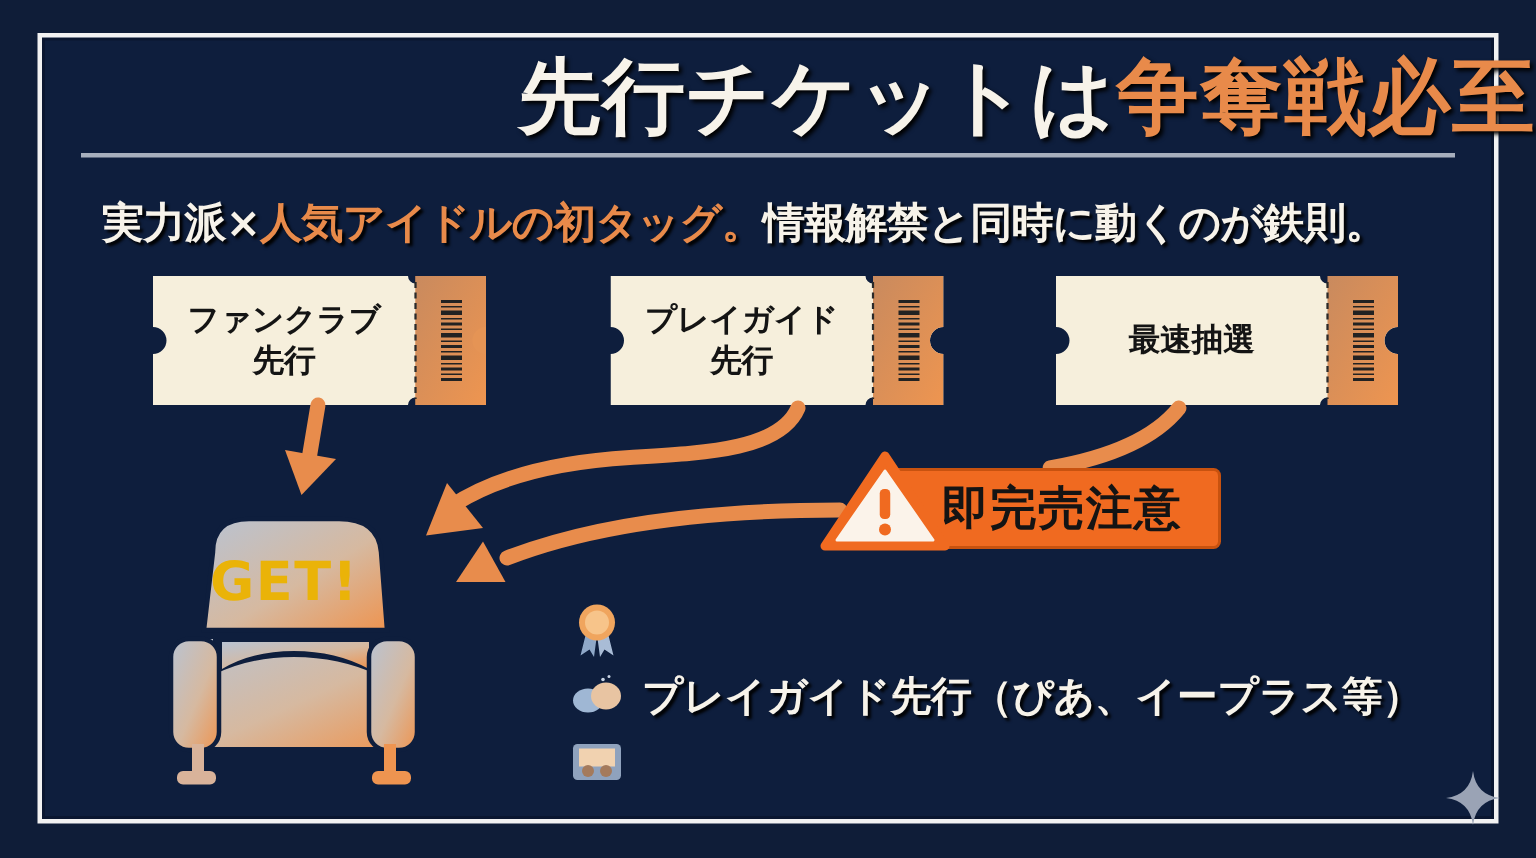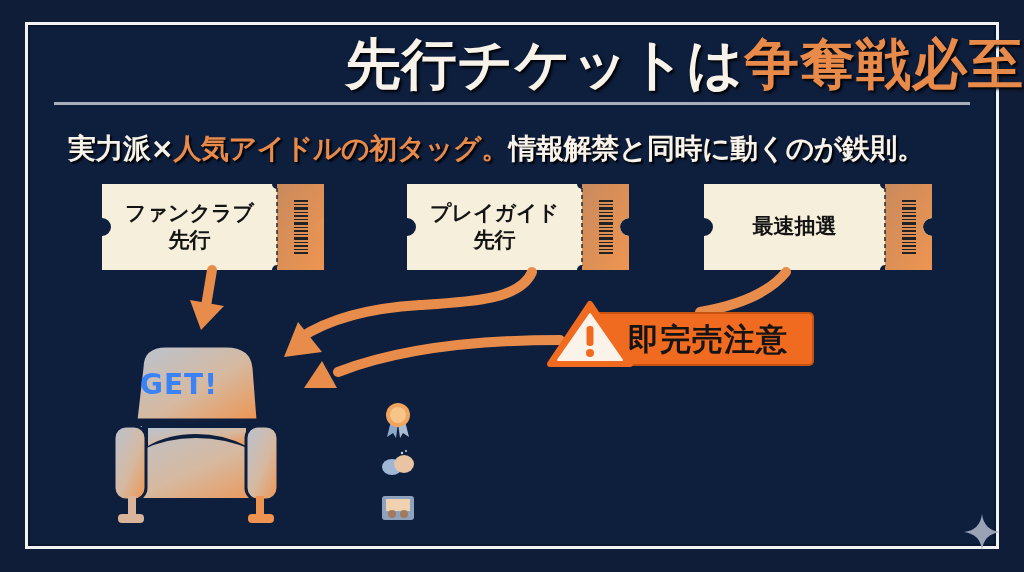--- a/index.html
+++ b/index.html
@@ -88,22 +88,22 @@
       color: #141414;
       letter-spacing: 1px;
       white-space: nowrap;
     }
     .warn svg { position: absolute; left: 0; top: 0; }
 
     .chair { position: absolute; left: 106px; top: 338px; }
     .chair-label {
       position: absolute;
       left: 140px; top: 368px;
-      font-size: 28px; font-weight: bold;
-      color: #3b82f6;
+      font-size: 36px; font-weight: bold;
+      color: #eab308;
       letter-spacing: 1px;
     }
 
     .legend {
       position: absolute;
       left: 378px; top: 398px;
     }
     .legend-item {
       display: flex; align-items: center;
       height: 44px;
@@ -303,20 +303,21 @@
   </div>
   <div class="legend-item">
     <div class="legend-icon">
       <svg width="36" height="30" viewBox="0 0 36 30">
         <ellipse cx="12" cy="18" rx="10" ry="8" fill="#9fb7d4"></ellipse>
         <ellipse cx="24" cy="15" rx="10" ry="9" fill="#e8c4a2"></ellipse>
         <circle cx="22" cy="4" r="1.2" fill="#c8d4e4"></circle>
         <circle cx="26" cy="2" r="1" fill="#c8d4e4"></circle>
       </svg>
     </div>
+    <span class="legend-text">プレイガイド先行（ぴあ、イープラス等）</span>
   </div>
   <div class="legend-item">
     <div class="legend-icon">
       <svg width="36" height="32" viewBox="0 0 36 32">
         <rect x="2" y="4" width="32" height="24" rx="3" fill="#8fa2bd"></rect>
         <rect x="6" y="7" width="24" height="12" fill="#f1d2b0"></rect>
         <circle cx="12" cy="22" r="4" fill="#a47a5c"></circle>
         <circle cx="24" cy="22" r="4" fill="#a47a5c"></circle>
       </svg>
     </div>

